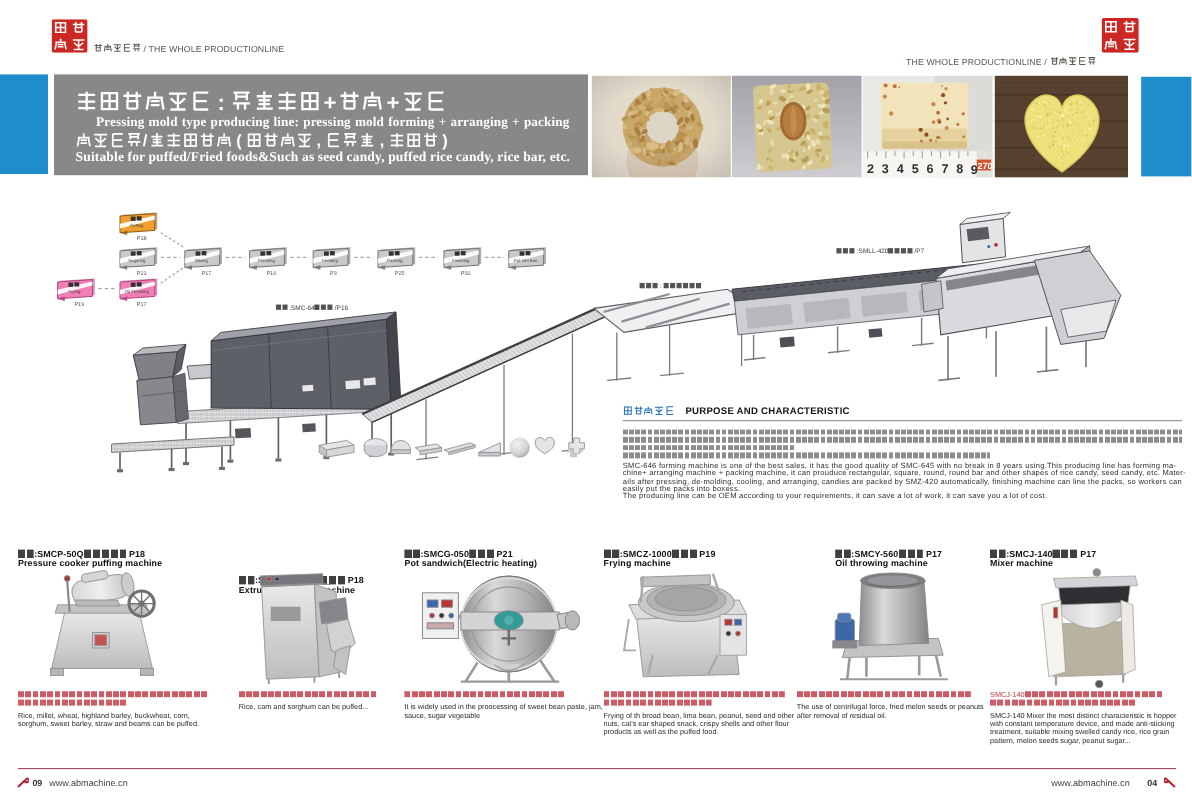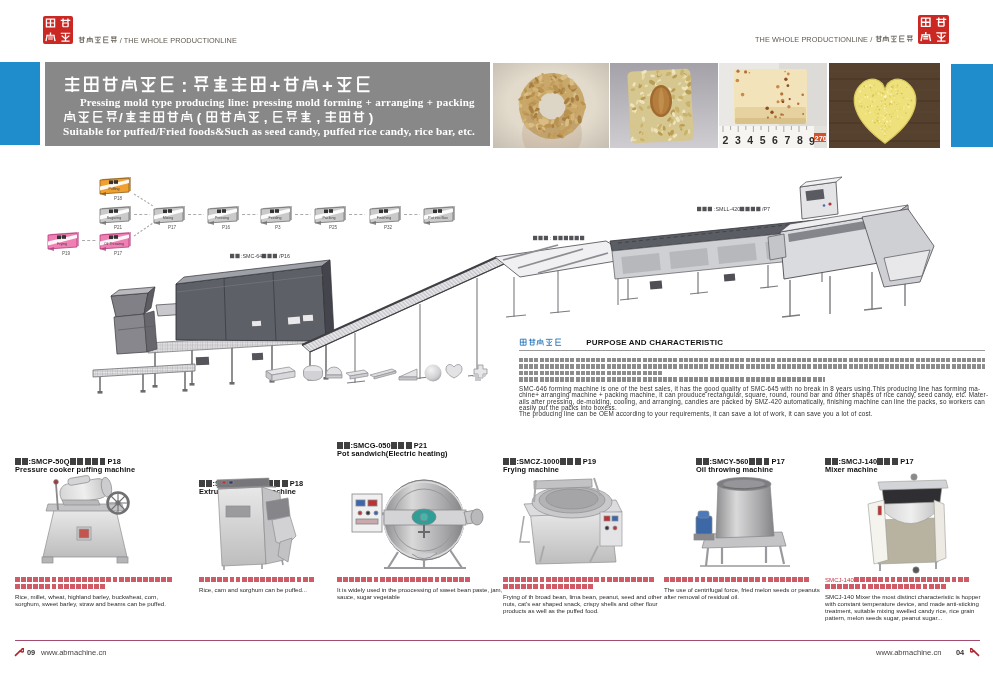--- a/index.html
+++ b/index.html
@@ -48,21 +48,21 @@
         <path d="M10 26H90M30 8V44M70 8V44M22 50H78M28 50V84M72 50V84M28 84H72" stroke-width="11"></path>
       </svg><svg class="h" viewBox="0 0 100 100" style="stroke:#6e675f;">
         <path d="M50 8V34M14 34H86M30 50H70M30 68H70M22 34 12 88M78 34 88 88" stroke-width="11"></path>
       </svg><svg class="h" viewBox="0 0 100 100" style="stroke:#6e675f;">
         <path d="M10 16H90M50 16V88M18 38 44 62M82 38 56 62M16 88H84" stroke-width="11"></path>
       </svg><svg class="h" viewBox="0 0 100 100" style="stroke:#6e675f;">
         <path d="M22 10V90M22 12H84M22 50H78M22 88H84" stroke-width="11"></path>
       </svg><svg class="h" viewBox="0 0 100 100" style="stroke:#6e675f;">
         <path d="M14 12H86M26 12V46M26 30H74M74 12V46M12 60H88M34 60V88M66 60V88" stroke-width="11"></path>
       </svg></span> / THE WHOLE PRODUCTIONLINE</div>
-<div class="abs" style="right:79px;top:35px;font-size:7.3px;color:#5e584f;letter-spacing:.1px">THE WHOLE PRODUCTIONLINE / <span style="font-size:7.7px;font-weight:bold"><svg class="h" viewBox="0 0 100 100" style="stroke:#6e675f;">
+<div class="abs" style="right:79px;top:47px;font-size:7.3px;color:#5e584f;letter-spacing:.1px">THE WHOLE PRODUCTIONLINE / <span style="font-size:7.7px;font-weight:bold"><svg class="h" viewBox="0 0 100 100" style="stroke:#6e675f;">
         <path d="M10 26H90M30 8V44M70 8V44M22 50H78M28 50V84M72 50V84M28 84H72" stroke-width="11"></path>
       </svg><svg class="h" viewBox="0 0 100 100" style="stroke:#6e675f;">
         <path d="M50 8V34M14 34H86M30 50H70M30 68H70M22 34 12 88M78 34 88 88" stroke-width="11"></path>
       </svg><svg class="h" viewBox="0 0 100 100" style="stroke:#6e675f;">
         <path d="M10 16H90M50 16V88M18 38 44 62M82 38 56 62M16 88H84" stroke-width="11"></path>
       </svg><svg class="h" viewBox="0 0 100 100" style="stroke:#6e675f;">
         <path d="M22 10V90M22 12H84M22 50H78M22 88H84" stroke-width="11"></path>
       </svg><svg class="h" viewBox="0 0 100 100" style="stroke:#6e675f;">
         <path d="M14 12H86M26 12V46M26 30H74M74 12V46M12 60H88M34 60V88M66 60V88" stroke-width="11"></path>
       </svg></span></div>
@@ -1020,31 +1020,31 @@
     <div style="font-size:8px;font-weight:bold"><span style="color:#1c6fb5;font-size:8.4px"><svg class="h" viewBox="0 0 100 100" style="stroke:#1c6fb5;">
           <path d="M16 14H84V86H16ZM16 50H84M50 14V86" stroke-width="10"></path>
         </svg><svg class="h" viewBox="0 0 100 100" style="stroke:#1c6fb5;">
           <path d="M10 26H90M30 8V44M70 8V44M22 50H78M28 50V84M72 50V84M28 84H72" stroke-width="10"></path>
         </svg><svg class="h" viewBox="0 0 100 100" style="stroke:#1c6fb5;">
           <path d="M50 8V34M14 34H86M30 50H70M30 68H70M22 34 12 88M78 34 88 88" stroke-width="10"></path>
         </svg><svg class="h" viewBox="0 0 100 100" style="stroke:#1c6fb5;">
           <path d="M10 16H90M50 16V88M18 38 44 62M82 38 56 62M16 88H84" stroke-width="10"></path>
         </svg><svg class="h" viewBox="0 0 100 100" style="stroke:#1c6fb5;">
           <path d="M22 10V90M22 12H84M22 50H78M22 88H84" stroke-width="10"></path>
-        </svg></span><span style="color:#141414;margin-left:24px;letter-spacing:.2px">PURPOSE AND CHARACTERISTIC</span></div>
+        </svg></span><span style="color:#141414;margin-left:9px;letter-spacing:.2px">PURPOSE AND CHARACTERISTIC</span></div>
     <div style="height:1px;background:#9a9a9a;margin-top:3px"></div>
   </div>
 <div class="abs" style="left:519px;top:357.5px;width:466px;height:4.8px;color:#3b3b3b;background:repeating-linear-gradient(90deg,#525252 0 4.0px,transparent 4.0px 5.15px);opacity:.66"></div>
 <div class="abs" style="left:519px;top:364px;width:466px;height:4.8px;color:#3b3b3b;background:repeating-linear-gradient(90deg,#525252 0 4.0px,transparent 4.0px 5.15px);opacity:.66"></div>
 <div class="abs" style="left:519px;top:370.5px;width:143px;height:4.8px;color:#3b3b3b;background:repeating-linear-gradient(90deg,#525252 0 4.0px,transparent 4.0px 5.15px);opacity:.66"></div>
 <div class="abs" style="left:519px;top:377px;width:306px;height:4.8px;color:#3b3b3b;background:repeating-linear-gradient(90deg,#525252 0 4.0px,transparent 4.0px 5.15px);opacity:.66"></div>
 <div class="abs" style="left:519px;top:386px;font-size:6.3px;line-height:6.25px;color:#2e2e2e;letter-spacing:.22px;white-space:nowrap">SMC-646 forming machine is one of the best sales, it has the good quality of SMC-645 with no break in 8 years using.This producing line has forming ma-<br>chine+ arranging machine + packing machine, it can prouduce rectangular, square, round, round bar and other shapes of rice candy, seed candy, etc. Mater-<br>ails after pressing, de-molding, cooling, and arranging,  candies are packed by SMZ-420 automatically, finishing machine can line the packs, so workers can<br>easily put the packs into boxess.<br>The producing line can be OEM according to your requirements, it can save a lot of work, it can save you a lot of cost.</div>
 <div class="abs colt" style="left:15px;top:458px"><i class="cj" style="width:1.82em;"></i>:SMCP-50Q<i class="cj" style="width:4.82em;"></i> P18<br>Pressure cooker puffing machine</div>
 <div class="abs colt" style="left:199px;top:480px"><i class="cj" style="width:1.82em;"></i>:SMCP-70J<i class="cj" style="width:4.82em;"></i> P18<br>Extrusion bulking machine</div>
-<div class="abs colt" style="left:337px;top:442px"><i class="cj" style="width:1.82em;"></i>:SMCG-050<i class="cj" style="width:2.82em;"></i> P21<br>Pot sandwich(Electric heating)</div>
+<div class="abs colt" style="left:337px;top:458px"><i class="cj" style="width:1.82em;"></i>:SMCG-050<i class="cj" style="width:2.82em;"></i> P21<br>Pot sandwich(Electric heating)</div>
 <div class="abs colt" style="left:503px;top:458px"><i class="cj" style="width:1.82em;"></i>:SMCZ-1000<i class="cj" style="width:2.82em;"></i> P19<br>Frying machine</div>
 <div class="abs colt" style="left:696px;top:458px"><i class="cj" style="width:1.82em;"></i>:SMCY-560<i class="cj" style="width:2.82em;"></i> P17<br>Oil throwing machine</div>
 <div class="abs colt" style="left:825px;top:458px"><i class="cj" style="width:1.82em;"></i>:SMCJ-140<i class="cj" style="width:2.82em;"></i> P17<br>Mixer machine</div>
 <div class="abs red" style="left:15px;top:576px"><i class="cj" style="width:25.82em;"></i><br><i class="cj" style="width:14.82em;"></i><br></div>
 <div class="abs red" style="left:199px;top:576px"><i class="cj" style="width:18.82em;"></i><br></div>
 <div class="abs red" style="left:337px;top:576px"><i class="cj" style="width:21.82em;"></i><br></div>
 <div class="abs red" style="left:503px;top:576px"><i class="cj" style="width:24.82em;"></i><br><i class="cj" style="width:14.82em;"></i><br></div>
 <div class="abs red" style="left:664px;top:576px"><i class="cj" style="width:23.82em;"></i><br></div>
 <div class="abs red" style="left:825px;top:576px">SMCJ-140<i class="cj" style="width:18.82em;"></i><br><i class="cj" style="width:19.82em;"></i><br></div>
 <div class="abs eng" style="left:15px;top:594px;width:180px">Rice, millet, wheat, highland barley, buckwheat, corn,<br>sorghum, sweet barley, straw and beams can be puffed.</div>

